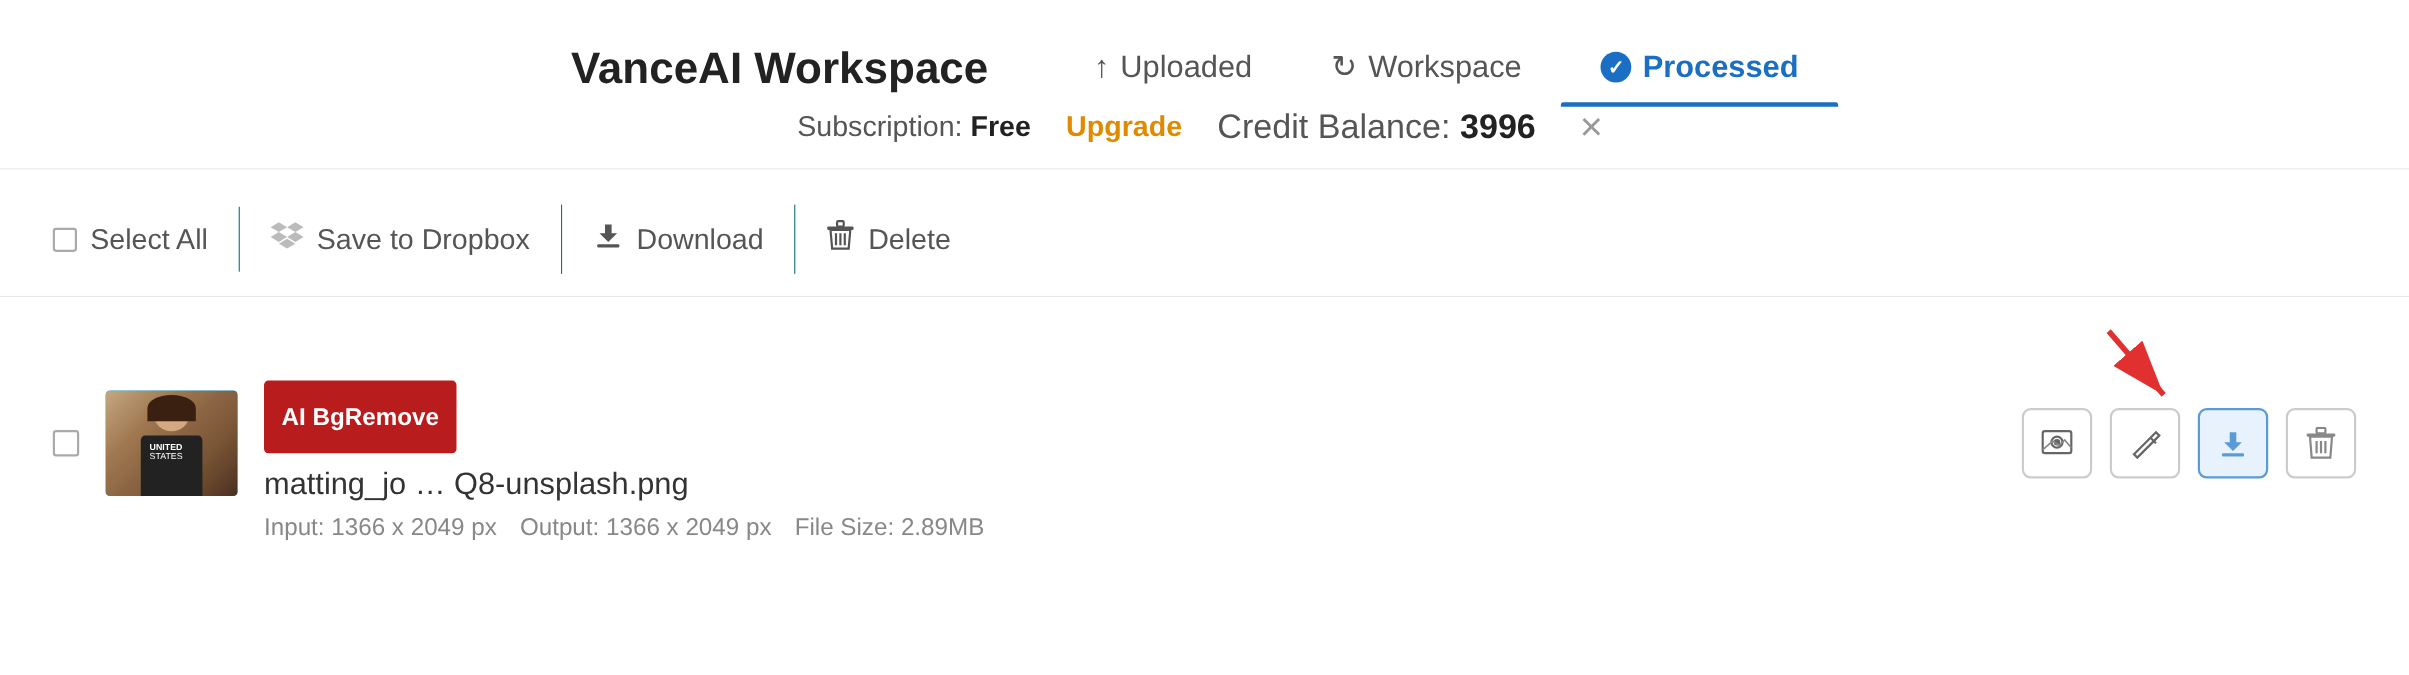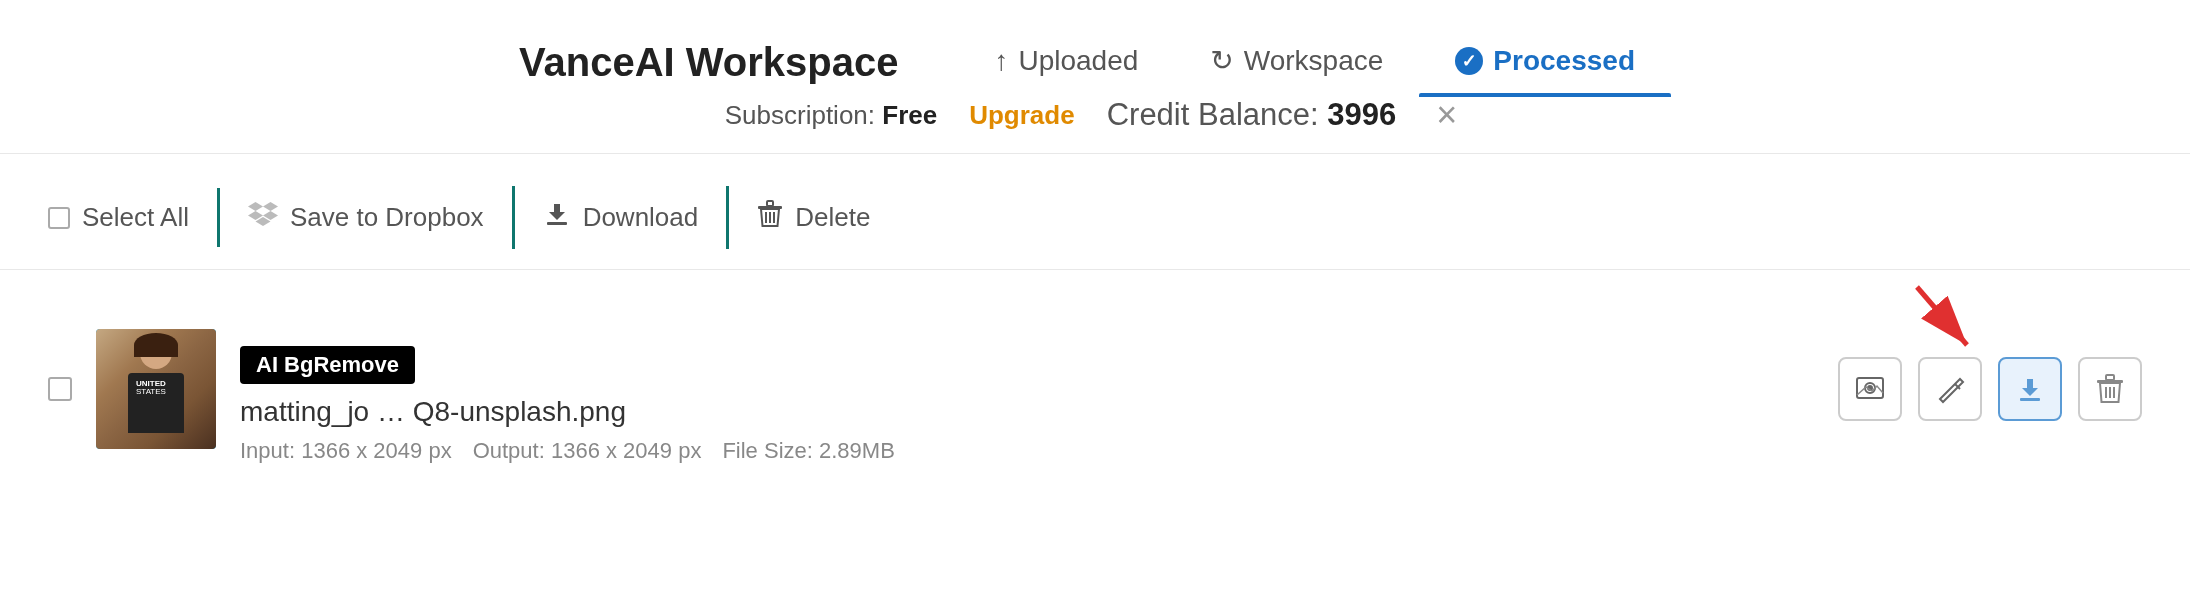--- a/index.html
+++ b/index.html
@@ -133,21 +133,21 @@
     }
 
     .toolbar-item {
       display: flex;
       align-items: center;
       gap: 12px;
       padding: 14px 28px;
       font-size: 26px;
       color: #555;
       cursor: pointer;
-      border-right: 3px solid #0f766e;
+      border-right: 1px solid #0f766e;
     }
 
     .toolbar-item:last-child {
       border-right: none;
     }
 
     .toolbar-item:first-child {
       padding-left: 0;
     }
 
@@ -186,21 +186,21 @@
       width: 24px;
       height: 24px;
       border: 2px solid #aaa;
       border-radius: 3px;
       flex-shrink: 0;
       cursor: pointer;
     }
 
     .file-thumbnail {
       width: 120px;
-      height: 120px;
+      height: 96px;
       flex-shrink: 0;
       border-radius: 4px;
       overflow: hidden;
       background: #0ea5e9;
     }
 
     .thumbnail-img {
       width: 100%;
       height: 100%;
       background: linear-gradient(135deg, #c4a882 0%, #a07850 30%, #8b6543 50%, #7a5535 70%, #4a3020 100%);
@@ -209,25 +209,25 @@
       align-items: center;
       justify-content: center;
     }
 
     .file-info {
       flex: 1;
     }
 
     .file-badge {
       display: inline-block;
-      background: #000000;
+      background: #b91c1c;
       color: #fff;
       font-size: 22px;
       font-weight: 600;
-      padding: 6px 16px;
+      padding: 20px 16px;
       border-radius: 4px;
       margin-bottom: 12px;
       margin-top: 32px;
     }
 
     .file-name {
       font-size: 28px;
       color: #333;
       font-weight: 400;
       margin-bottom: 10px;

